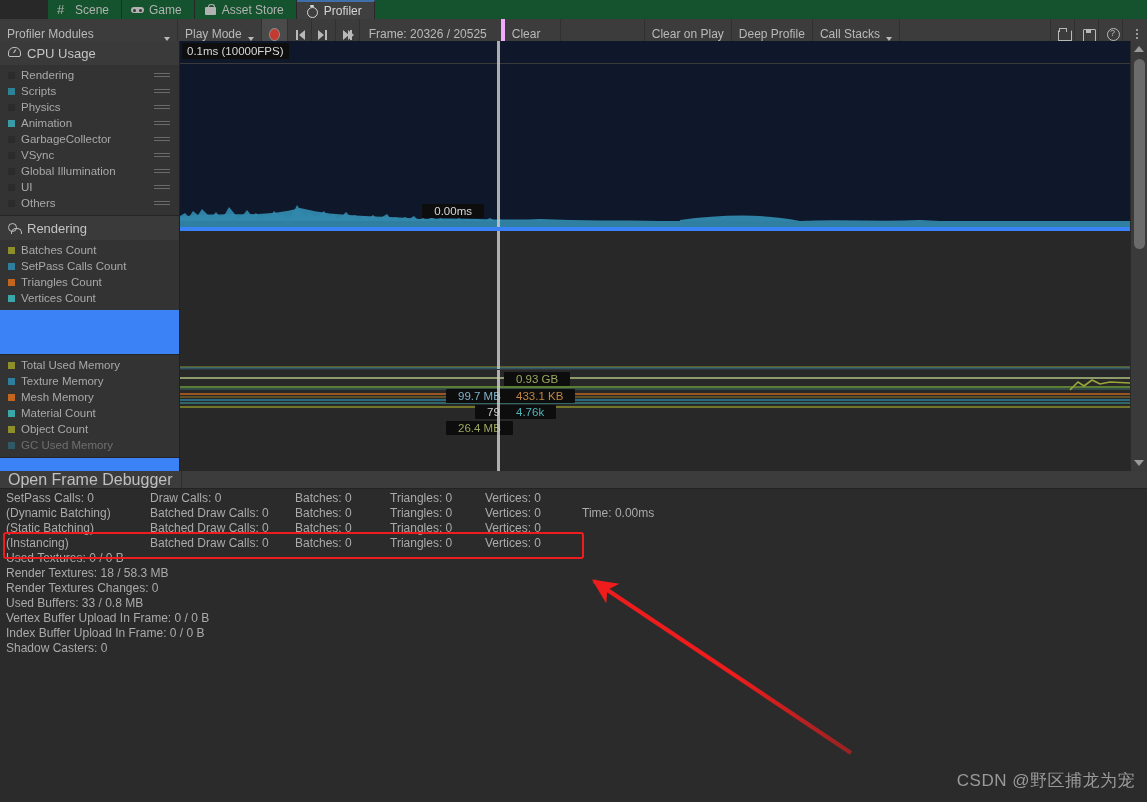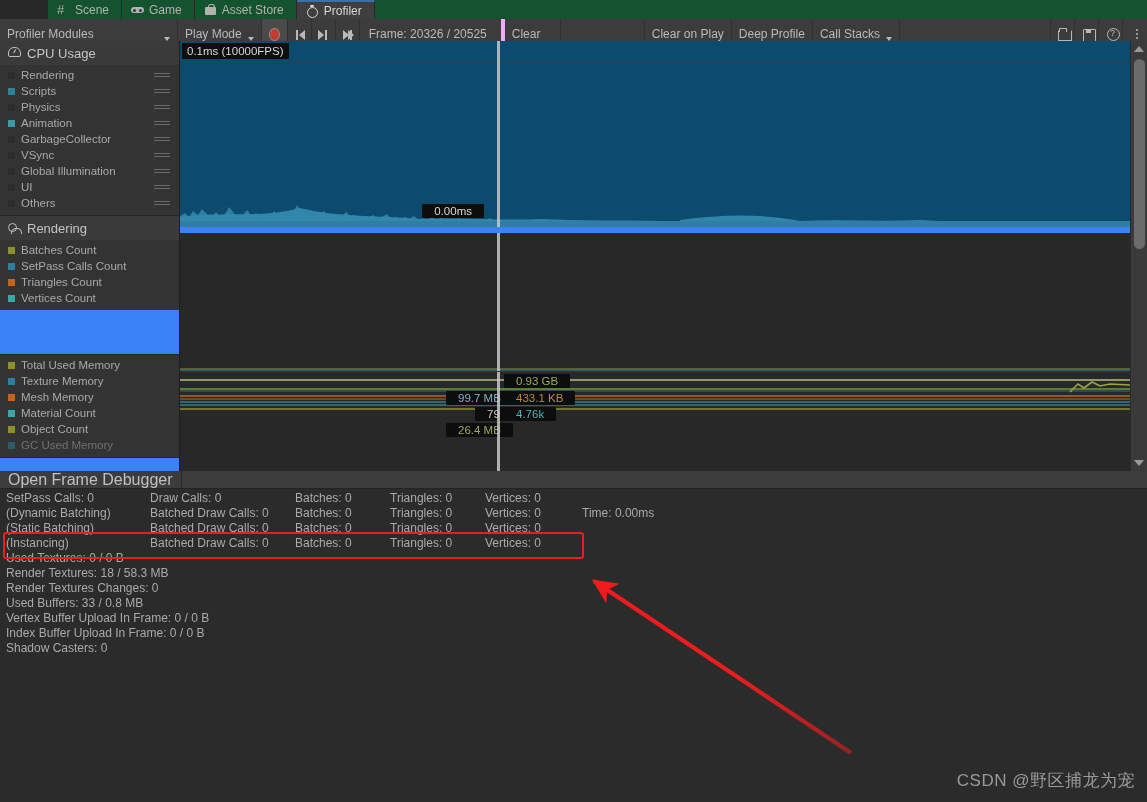--- a/index.html
+++ b/index.html
@@ -163,21 +163,21 @@
   .mi-mem::before{content:"";position:absolute;left:2px;top:2px;width:9px;height:9px;border:2px solid #c0c0c0;border-radius:50%;}
   .mi-mem::after{content:"";position:absolute;left:5.5px;top:0px;width:2px;height:14px;background:#c0c0c0;
     box-shadow:0 0 0 0 transparent;transform:rotate(45deg);}
 
   
   .graphpane {
     position:absolute; left:180px; top:0; width:950px; height:430px;
     background:#282828; overflow:hidden;
   }
   .gsec { position:relative; width:950px; overflow:hidden; }
-  .gsec.cpu { height:186px; background:#0c4a6e; border-bottom:6px solid #3b82f6;}
+  .gsec.cpu { height:186px; background:#0f172a; border-bottom:4px solid #3b82f6;}
   .gsec.rendering { height:138px; background:#282828; border-bottom:1px solid #353535;}
   .gsec.memory { height:105px; background:#282828; }
 
   .grid-line { position:absolute; left:0; width:950px; height:1px; background:#3a3a3a; }
 
   .ms-label {
     position:absolute; left:2px; top:2px;
     background:#0e0e0e; color:#d8d8d8; font-size:11.5px;
     padding:2px 5px; border-radius:1px; white-space:nowrap;
   }

